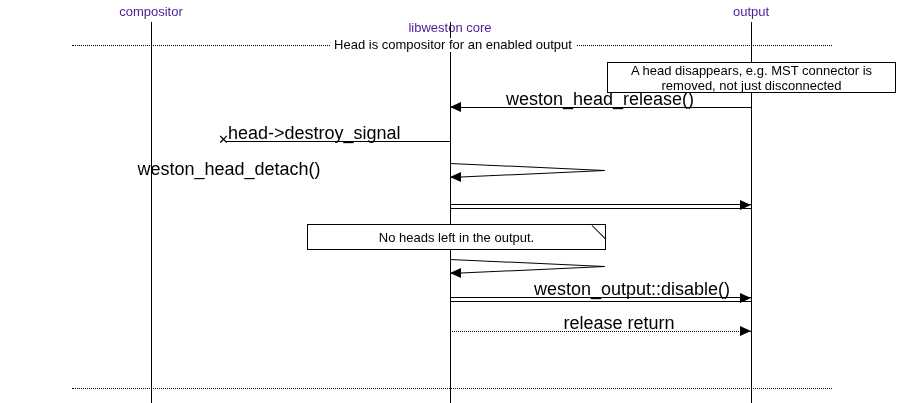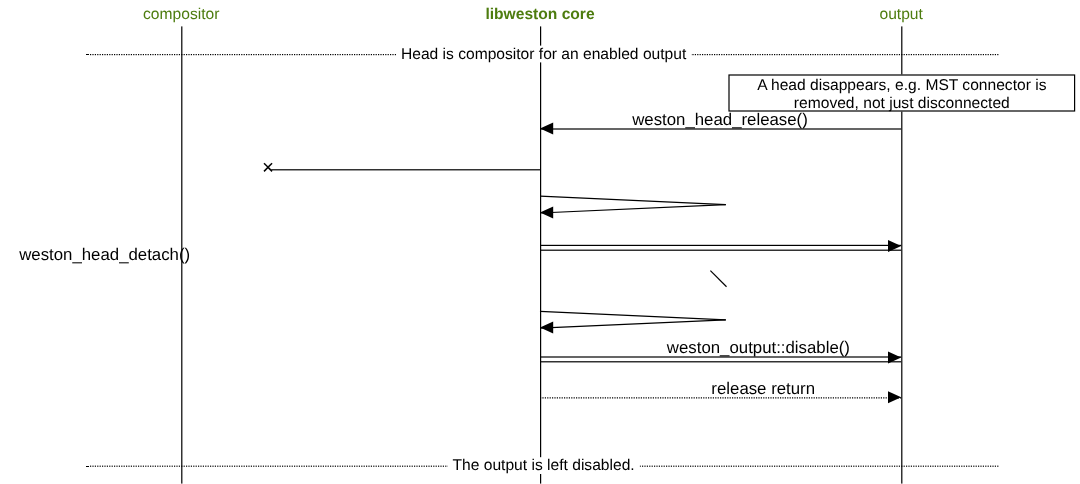--- a/index.html
+++ b/index.html
@@ -1,32 +1,32 @@
 <!DOCTYPE html>
 <html><head>
 <meta charset="utf-8">
 <style>
   html,body{margin:0;padding:0;background:#ffffff;}
   body{width:900px;height:403px;overflow:hidden;
        font-family:"Liberation Sans","DejaVu Sans",sans-serif;color:#000;}
   #diagram{position:relative;width:900px;height:403px;}
 
-  .lifeline-head{position:absolute;font-size:13px;color:#4d7c0f;white-space:nowrap;
+  .lifeline-head{position:absolute;font-size:13px;color:#4c1d95;white-space:nowrap;
                  text-align:left;transform:translateX(-50%);}
   .lifeline-line{position:absolute;width:0;border-left:1px solid #000;}
 
   .separator{position:absolute;height:0;border-top:1px dotted #000;}
   .separator-label{position:absolute;font-size:13px;background:#fff;
                    padding:0 4px;white-space:nowrap;transform:translateX(-50%);
                    line-height:14px;}
 
   .msg-line{position:absolute;height:0;border-top:1px solid #000;}
   .msg-line.dotted{border-top:1px dotted #000;}
   .msg-line.dbl{height:3px;border-top:1px solid #000;border-bottom:1px solid #000;}
-  .msg-label{position:absolute;font-size:14px;white-space:nowrap;
+  .msg-label{position:absolute;font-size:18px;white-space:nowrap;
              transform:translateX(-50%);line-height:14px;}
   .msg-label.left{transform:none;}
 
   .arrowhead{position:absolute;width:0;height:0;}
   .arrowhead.right{border-top:5px solid transparent;border-bottom:5px solid transparent;
                    border-left:11px solid #000;}
   .arrowhead.left{border-top:5px solid transparent;border-bottom:5px solid transparent;
                   border-right:11px solid #000;}
 
   .note{position:absolute;border:1px solid #000;background:#fff;box-sizing:border-box;
@@ -42,55 +42,58 @@
                                 border-top:1px solid #000;transform-origin:left center;}
   .lost-x{position:absolute;font-size:13px;color:#000;line-height:10px;}
   .lost-x span{display:block;}
 </style>
 </head>
 <body>
 
 <div id="diagram">
     <div class="lifeline-head" style="left: 151px; top: 4px;">compositor</div>
     <div class="lifeline-line" style="left: 151px; top: 22px; height: 381px;"></div>
-    <div class="lifeline-head" style="left: 450px; top: 4px; font-weight: bold;">libweston core</div>
+    <div class="lifeline-head" style="left: 450px; top: 20px;">libweston core</div>
     <div class="lifeline-line" style="left: 450px; top: 22px; height: 381px;"></div>
     <div class="lifeline-head" style="left: 751px; top: 4px;">output</div>
     <div class="lifeline-line" style="left: 751px; top: 22px; height: 381px;"></div>
     <div class="separator" style="left: 72px; top: 45px; width: 760px;"></div>
     <div class="separator-label" style="left: 453px; top: 38px;">Head is compositor for an enabled output</div>
     <div class="separator" style="left: 72px; top: 388px; width: 760px;"></div>
-    <div class="separator-label" style="left: 453px; top: 381px;">The output is left disabled.</div>
     <div class="msg-line" style="left: 450px; top: 107px; width: 301px;"></div>
     <div class="arrowhead left" style="left: 450px; top: 102px;"></div>
     <div class="msg-label" style="left: 600px; top: 92px;">weston_head_release()</div>
     <div class="msg-line" style="left: 226px; top: 141px; width: 224px;"></div>
     <div class="lost-x" style="left: 218px; top: 135px; font-size: 13px;">
       <span>✕</span>
     </div>
+    <div class="msg-label left" style="left: 228px; top: 126px;">head-&gt;destroy_signal</div>
     <div class="selfcall" style="left: 450px; top: 163px; width: 155px; height: 14px;">
       <div class="top" style="top: 0px; width: 155.158px; transform: rotate(2.58579deg);"></div>
       <div class="bot" style="top: 14px; width: 155.158px; transform: rotate(-2.58579deg);"></div>
     </div>
     <div class="arrowhead left" style="left: 450px; top: 172px;"></div>
-    <div class="msg-label left" style="left: 16px; top: 162px; width: 446px; text-align: left; margin-top: 43px;">weston_head_detach()</div>
+    <div class="msg-label left" style="left: 6px; top: 162px; width: 446px; text-align: center;">weston_head_detach()</div>
     <div class="msg-line dbl" style="left: 450px; top: 204px; width: 301px;"></div>
     <div class="arrowhead right" style="left: 740px; top: 200px;"></div>
     <div class="selfcall" style="left: 450px; top: 259px; width: 155px; height: 14px;">
       <div class="top" style="top: 0px; width: 155.158px; transform: rotate(2.58579deg);"></div>
       <div class="bot" style="top: 14px; width: 155.158px; transform: rotate(-2.58579deg);"></div>
     </div>
     <div class="arrowhead left" style="left: 450px; top: 268px;"></div>
     <div class="msg-line dbl" style="left: 450px; top: 297px; width: 301px;"></div>
     <div class="arrowhead right" style="left: 740px; top: 293px;"></div>
     <div class="msg-label" style="left: 632px; top: 282px;">weston_output::disable()</div>
     <div class="msg-line dotted" style="left: 450px; top: 331px; width: 301px;"></div>
     <div class="arrowhead right" style="left: 740px; top: 326px;"></div>
-    <div class="msg-label" style="left: 636px; top: 316px;">release return</div>
+    <div class="msg-label" style="left: 619px; top: 316px;">release return</div>
     <div class="note" style="left: 607px; top: 62px; width: 289px; height: 31px;">
       <div>
         <div>A head disappears, e.g. MST connector is</div>
         <div>removed, not just disconnected</div>
       </div>
     </div>
+    <div class="note" style="left: 307px; top: 224px; width: 299px; height: 26px;">
+      <div>No heads left in the output.</div>
+    </div>
     <div class="note-fold" style="left: 592px; top: 225px;"></div>
     <div class="note-fold-line" style="left: 592px; top: 225px;"></div>
   </div>
 
 </body></html>

